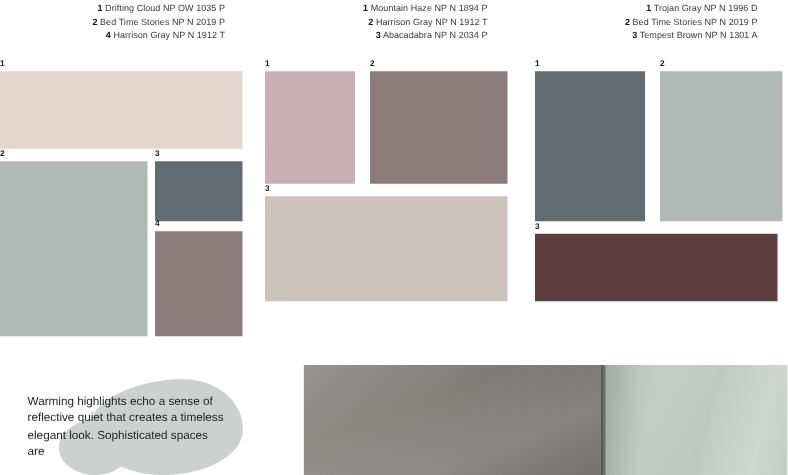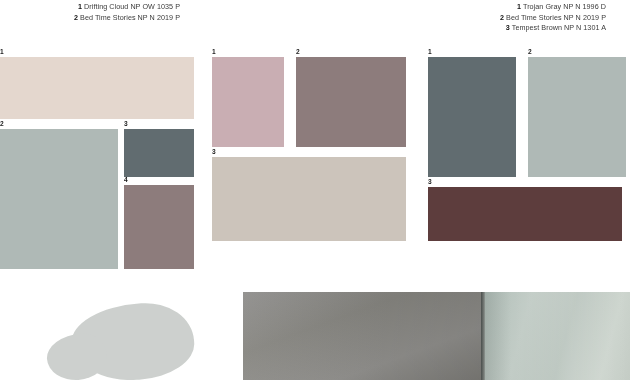--- a/index.html
+++ b/index.html
@@ -180,22 +180,40 @@
 
   <div class="legend-col c1">
     <div class="legend-item">
       <span class="num">1</span>
       <span>Drifting Cloud NP OW 1035 P</span>
     </div>
     <div class="legend-item">
       <span class="num">2</span>
       <span>Bed Time Stories NP N 2019 P</span>
     </div>
-  </div>
-
+    <div class="legend-item">
+      <span class="num">4</span>
+      <span>Harrison Gray NP N 1912 T</span>
+    </div>
+  </div>
+
+  <div class="legend-col c2">
+    <div class="legend-item">
+      <span class="num">1</span>
+      <span>Mountain Haze NP N 1894 P</span>
+    </div>
+    <div class="legend-item">
+      <span class="num">2</span>
+      <span>Harrison Gray NP N 1912 T</span>
+    </div>
+    <div class="legend-item">
+      <span class="num">3</span>
+      <span>Abacadabra NP N 2034 P</span>
+    </div>
+  </div>
 
   <div class="legend-col c3">
     <div class="legend-item">
       <span class="num">1</span>
       <span>Trojan Gray NP N 1996 D</span>
     </div>
     <div class="legend-item">
       <span class="num">2</span>
       <span>Bed Time Stories NP N 2019 P</span>
     </div>
@@ -250,19 +268,20 @@
     <div class="sw-chip" style="background: rgb(175, 185, 182);"></div>
   </div>
   <div class="sw-wrap c3-c">
     <div class="sw-label">3</div>
     <div class="sw-chip" style="background: rgb(93, 61, 61);"></div>
   </div>
 </div>
 
 <div class="copy-block">
   <div class="brush"></div>
+  <div class="copy-text">Warming highlights echo a sense of reflective quiet that creates a timeless elegant look. Sophisticated spaces are</div>
 </div>
 
 <div class="photo">
   <div class="photo-left" style="background-color: rgb(138, 137, 134);"></div>
   <div class="photo-divider" style="background-color: rgb(90, 96, 92);"></div>
   <div class="photo-right" style="background-color: rgb(191, 201, 194);"></div>
 </div>
 
 </body></html>

